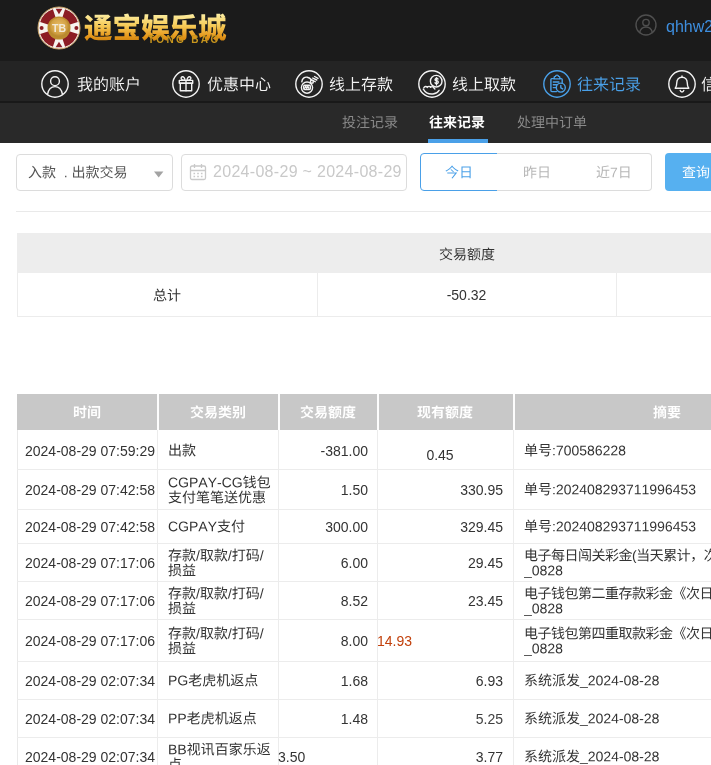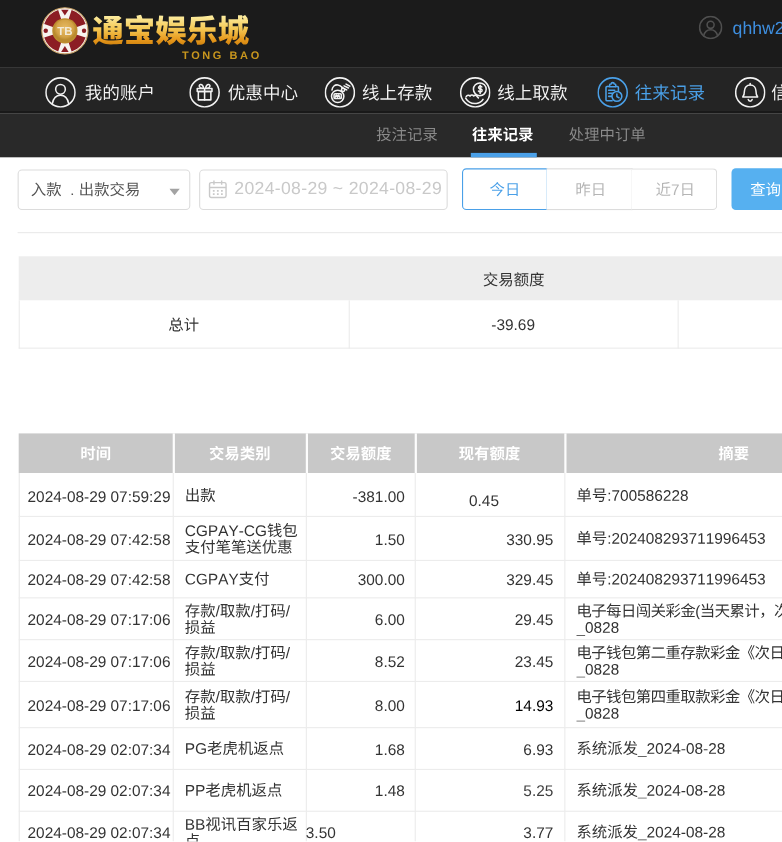--- a/index.html
+++ b/index.html
@@ -39,21 +39,21 @@
       </defs>
       <g fill="url(#goldtx)" transform="translate(0,25.2) scale(0.0285)">
         <use href="#g0" x="0"></use>
         <use href="#g1" x="1000"></use>
         <use href="#g2" x="2000"></use>
         <use href="#g3" x="3000"></use>
         <use href="#g4" x="4000"></use>
       </g>
     </svg>
   </div>
-<div style="position:absolute;left:148px;top:34px;width:90px;font:700 10px/12px 'Liberation Sans',sans-serif;color:#c8961e;text-align:right;white-space:nowrap;letter-spacing:2.35px;margin-top:12px;">TONG BAO</div>
+<div style="position:absolute;left:148px;top:34px;width:90px;font:700 10px/12px 'Liberation Sans',sans-serif;color:#c8961e;text-align:left;white-space:nowrap;letter-spacing:2.35px;">TONG BAO</div>
 <div style="position:absolute;left:635px;top:14px;line-height:0">
     <svg width="22" height="22" fill="none" stroke="#4f4f4f" stroke-width="1.4">
       <circle cx="11" cy="11" r="10"></circle>
       <circle cx="11" cy="8.6" r="3.2"></circle>
       <path d="M4.6,18.6 C5.6,14.4 8.2,13 11 13 C13.8,13 16.4,14.4 17.4,18.6" stroke-linecap="round"></path>
     </svg>
   </div>
 <div style="position:absolute;left:666px;top:17px;width:60px;font:400 16px/20px 'Liberation Sans',sans-serif;color:#3e8fe0;text-align:left;white-space:nowrap;">qhhw23</div>
 <div style="position:absolute;left:41px;top:70px;line-height:0">
     <svg width="28" height="28" fill="none" stroke="#f2f2f2" stroke-width="1.4" stroke-linecap="round" stroke-linejoin="round">
@@ -285,21 +285,21 @@
 <div style="position:absolute;left:616px;top:273px;width:1px;height:44px;background:#ececec"></div>
 <div style="position:absolute;left:17px;top:316px;width:694px;height:1px;background:#ececec"></div>
 <div style="position:absolute;left:152.5px;top:288px;line-height:0">
     <svg width="28" height="15">
       <g fill="#333333" transform="translate(0,12.3) scale(0.014)">
         <use href="#g48" x="0"></use>
         <use href="#g49" x="1000"></use>
       </g>
     </svg>
   </div>
-<div style="position:absolute;left:317px;top:286px;width:299px;font:400 14px/18px 'Liberation Sans',sans-serif;color:#333333;text-align:center;white-space:nowrap;">-39.69</div>
+<div style="position:absolute;left:317px;top:286px;width:299px;font:400 14px/18px 'Liberation Sans',sans-serif;color:#333333;text-align:center;white-space:nowrap;">-50.32</div>
 <div style="position:absolute;left:17px;top:394px;width:694px;height:36px;background:#c8c8c8"></div>
 <div style="position:absolute;left:157px;top:394px;width:2px;height:36px;background:#fdfdfd"></div>
 <div style="position:absolute;left:278px;top:394px;width:2px;height:36px;background:#fdfdfd"></div>
 <div style="position:absolute;left:377px;top:394px;width:2px;height:36px;background:#fdfdfd"></div>
 <div style="position:absolute;left:513px;top:394px;width:2px;height:36px;background:#fdfdfd"></div>
 <div style="position:absolute;left:72.5px;top:405px;line-height:0">
     <svg width="28" height="15">
       <g fill="#ffffff" transform="translate(0,12.3) scale(0.014)">
         <use href="#g50" x="0"></use>
         <use href="#g51" x="1000"></use>
@@ -631,21 +631,21 @@
   </div>
 <div style="position:absolute;left:168px;top:640.5px;line-height:0">
     <svg width="28" height="15">
       <g fill="#333333" transform="translate(0,12.3) scale(0.014)">
         <use href="#g88" x="0"></use>
         <use href="#g89" x="1000"></use>
       </g>
     </svg>
   </div>
 <div style="position:absolute;left:278px;top:632px;width:90px;font:400 14px/18px 'Liberation Sans',sans-serif;color:#333333;text-align:right;white-space:nowrap;">8.00</div>
-<div style="position:absolute;left:377px;top:632px;width:126px;font:400 14px/18px 'Liberation Sans',sans-serif;color:#000000;text-align:right;white-space:nowrap;">14.93</div>
+<div style="position:absolute;left:377px;top:632px;width:126px;font:400 14px/18px 'Liberation Sans',sans-serif;color:#c2410c;white-space:nowrap;">14.93</div>
 <div style="position:absolute;left:524px;top:625.5px;line-height:0">
     <svg width="263" height="15">
       <g fill="#333333" transform="translate(0,12.3) scale(0.014)">
         <use href="#g90" x="0"></use>
         <use href="#g91" x="964"></use>
         <use href="#g75" x="1929"></use>
         <use href="#g76" x="2893"></use>
         <use href="#g107" x="3857"></use>
         <use href="#g115" x="4821"></use>
         <use href="#g109" x="5786"></use>

